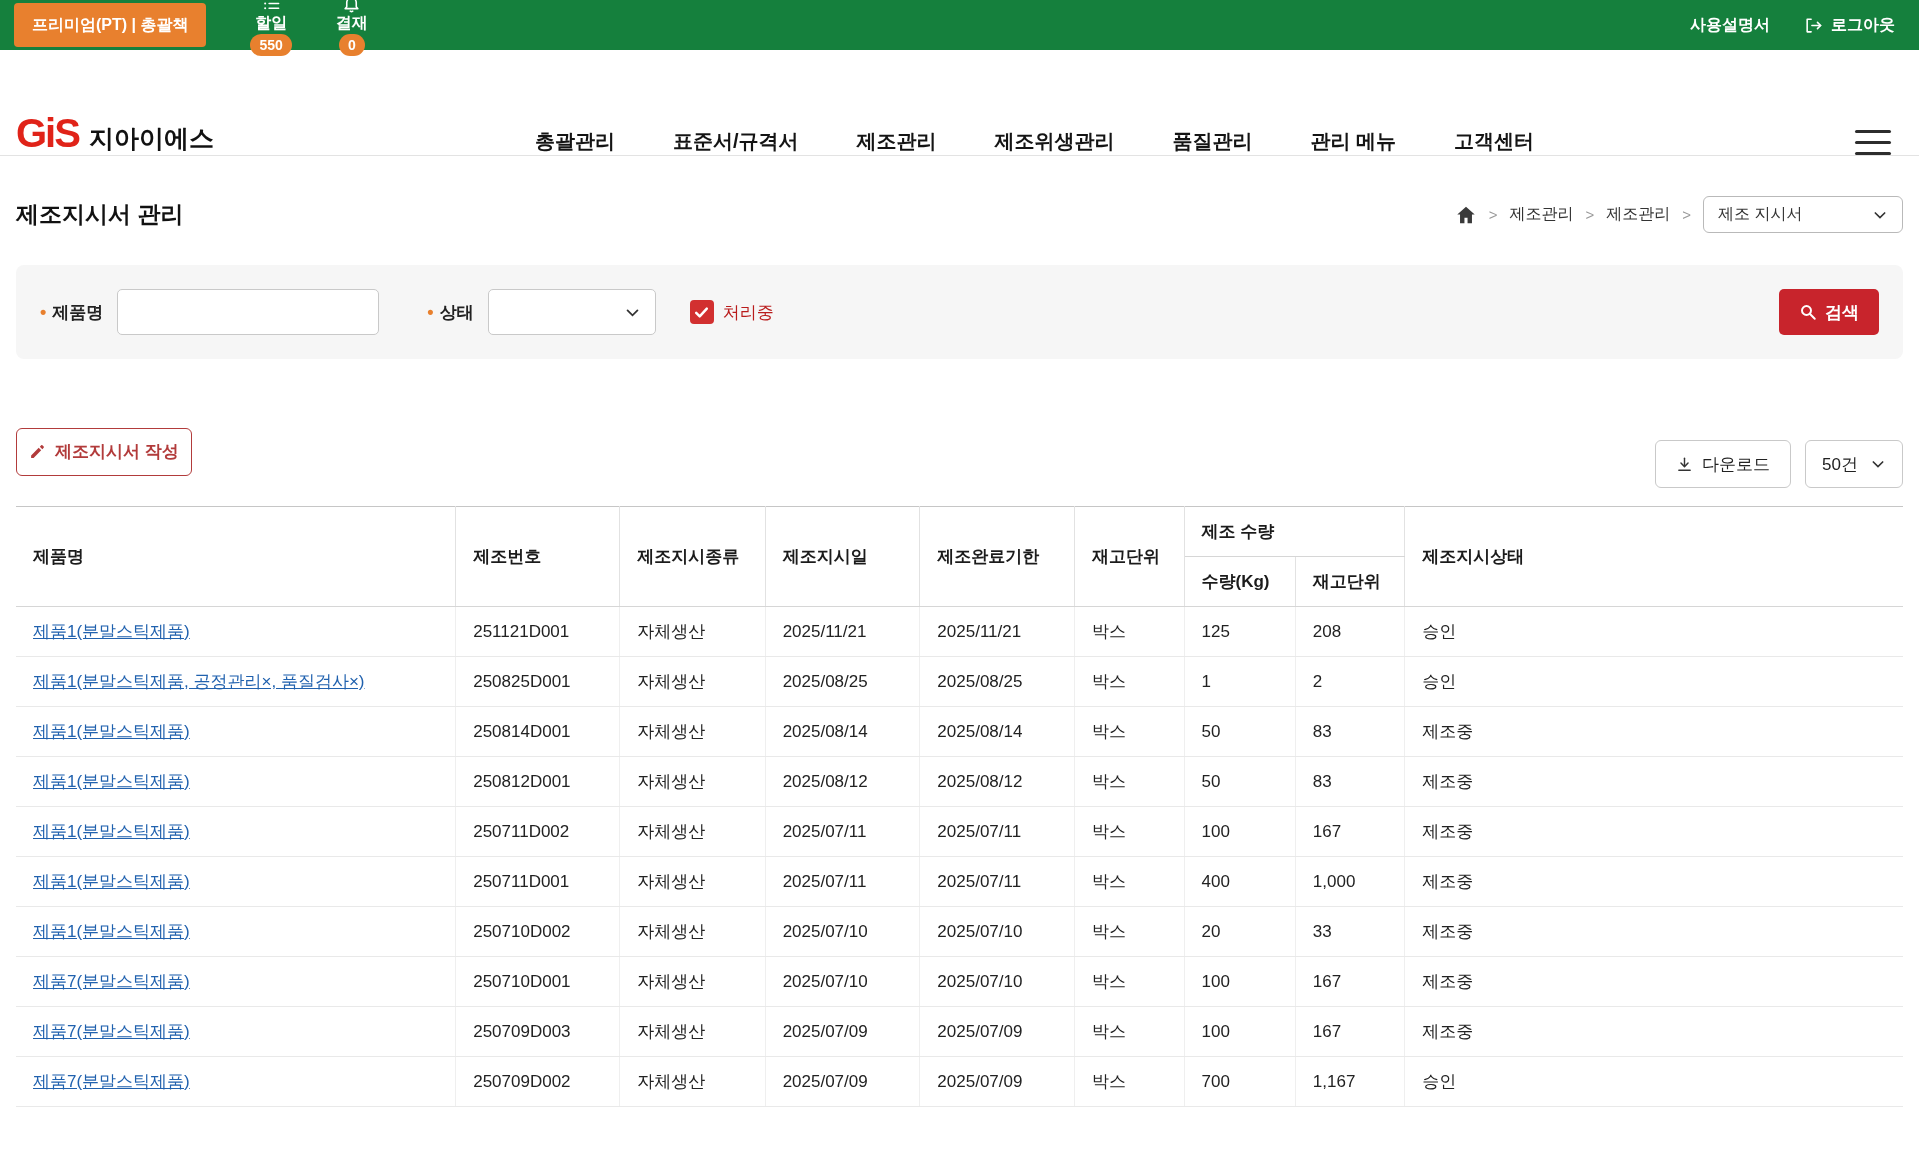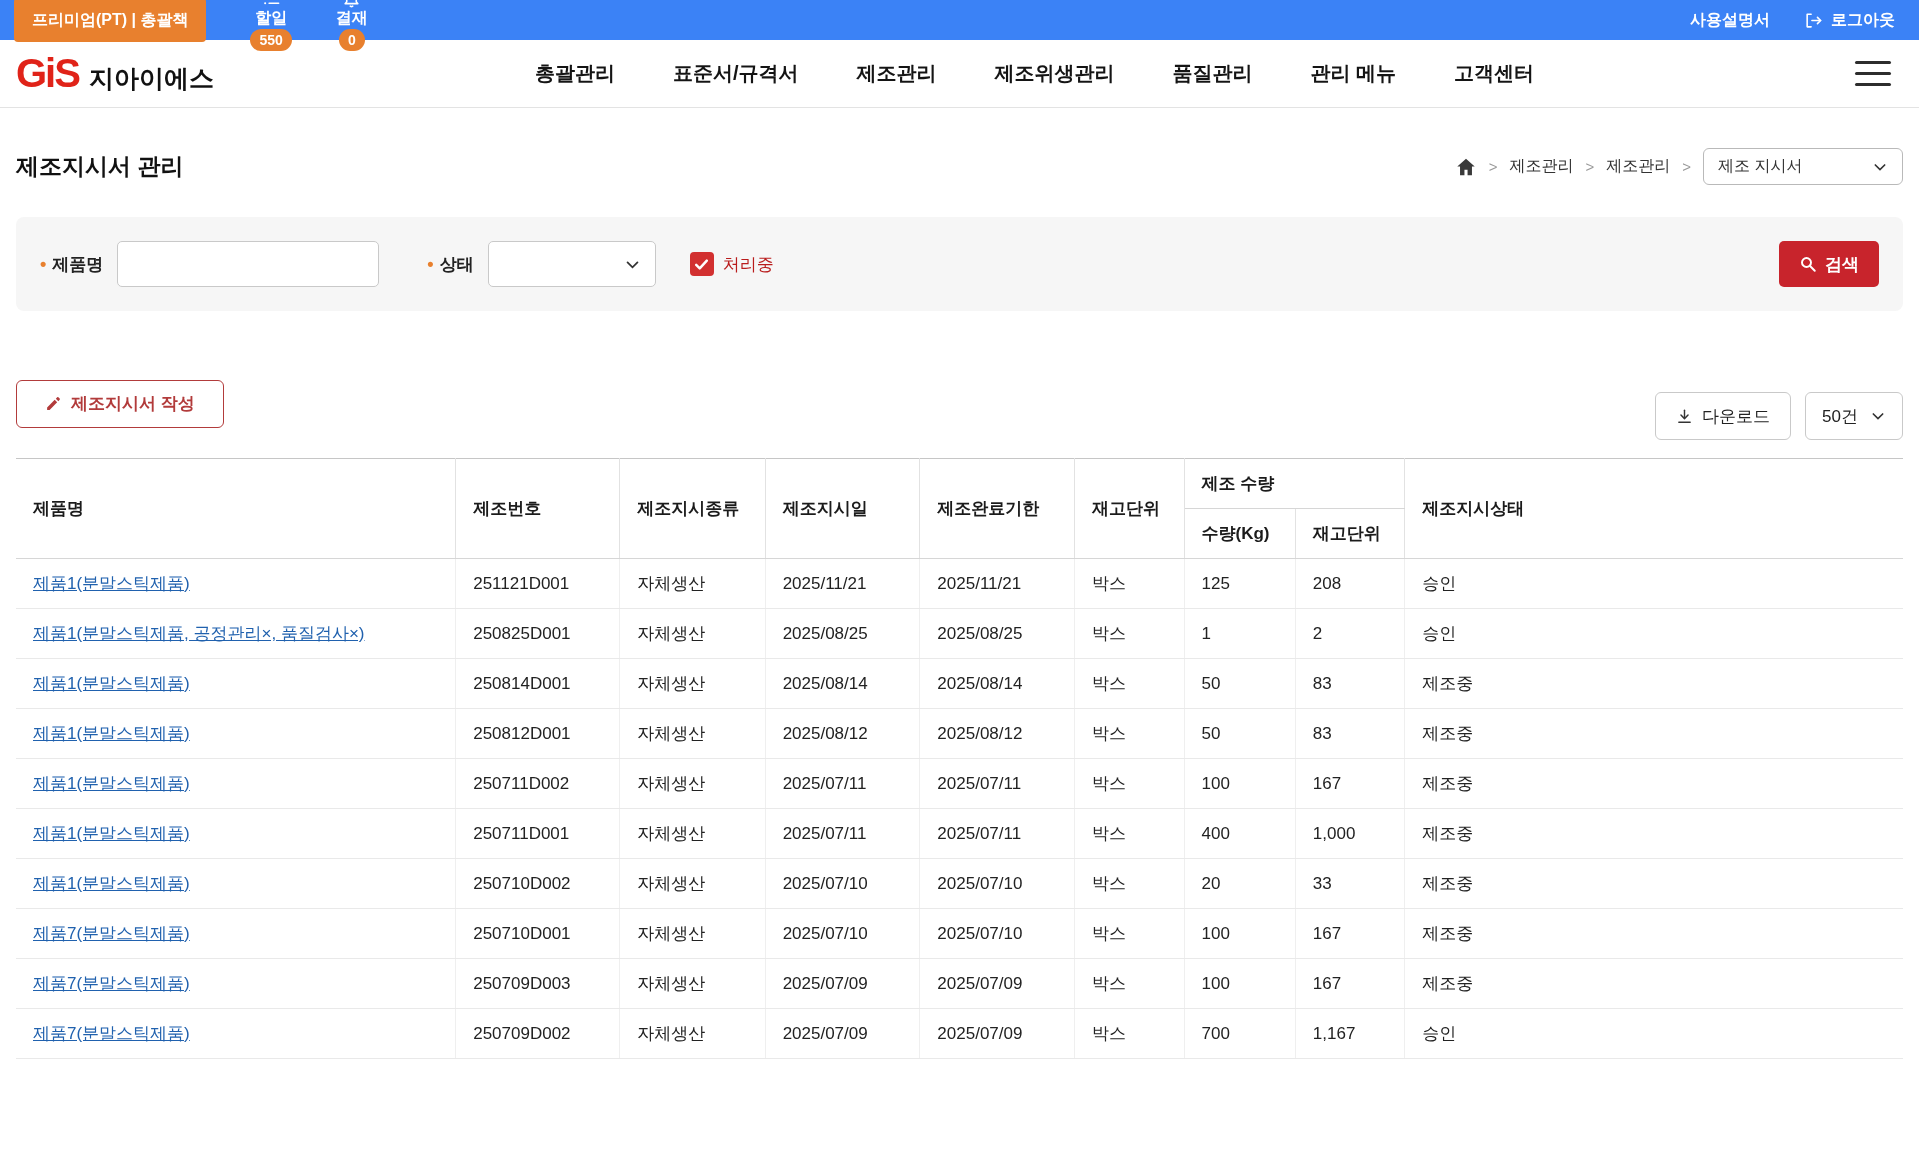--- a/index.html
+++ b/index.html
@@ -1,31 +1,31 @@
 <!DOCTYPE html>
 <html><head>
 <meta charset="utf-8">
 <style>
   * { margin:0; padding:0; box-sizing:border-box; }
   html,body { width:1919px; height:1171px; overflow:hidden; background:#fff;
     font-family:"Liberation Sans","DejaVu Sans",sans-serif; color:#222; }
 
   
-  .topbar { height:40px; background:#3b82f6; display:flex; align-items:center; padding:0 24px 0 14px; }
+  .topbar { height:50px; background:#15803d; display:flex; align-items:center; padding:0 24px 0 14px; }
   .premium-badge { background:#e8802e; color:#fff; font-weight:700; font-size:16px;
     height:44px; display:flex; align-items:center; padding:0 18px; border-radius:4px; cursor:pointer; }
   .topbar-item { display:flex; align-items:center; color:#fff; font-size:16px; font-weight:700;
     margin-left:44px; cursor:pointer;flex-direction:column; }
   .pill { background:#e8802e; color:#fff; font-size:14px; font-weight:700; border-radius:12px;
     min-width:26px; height:22px; display:flex; align-items:center; justify-content:center; padding:0 9px; }
   .topbar-spacer { flex:1; }
   .topbar-link { color:#fff; font-size:16px; font-weight:700; margin-left:34px; display:flex; align-items:center; gap:8px; cursor:pointer; }
 
   
-  .header { height:68px; display:flex; align-items:center; padding:0 28px 0 16px; border-bottom:1px solid #e3e3e3; }
+  .header { height:106px; display:flex; align-items:flex-end; padding:0 28px 0 16px; border-bottom:1px solid #e3e3e3; }
   .logo { display:flex; align-items:baseline; gap:10px; cursor:pointer; }
   .logo-mark { color:#e02319; font-size:40px; font-weight:800; letter-spacing:-2px; line-height:1; }
   .logo-name { font-size:25px; font-weight:800; color:#111; }
   .nav { display:flex; gap:58px; margin:0 auto; }
   .nav-item { font-size:20px; font-weight:700; color:#141414; cursor:pointer; white-space:nowrap; }
   .hamburger { width:36px; display:flex; flex-direction:column; gap:8px; cursor:pointer; }
   .hamburger span { height:3px; background:#2d2d2d; border-radius:2px; display:block; }
 
   
   .main { padding:0 16px; }
@@ -48,21 +48,21 @@
     margin-left:14px; display:flex; align-items:center; justify-content:flex-end; padding:0 14px; cursor:pointer; }
   .chk-wrap { display:flex; align-items:center; gap:9px; margin-left:34px; cursor:pointer; }
   .chk { width:24px; height:24px; background:#d23030; border-radius:4px; display:flex; align-items:center; justify-content:center; }
   .chk-label { font-size:17px; color:#b91c1c; }
   .filter-spacer { flex:1; }
   .search-btn { background:#c8242c; color:#fff; border:none; height:46px; padding:0 20px; border-radius:5px;
     font-size:17px; font-weight:700; display:flex; align-items:center; gap:8px; cursor:pointer; font-family:inherit; }
 
   
   .toolbar { margin-top:56px; display:flex; justify-content:space-between; align-items:center; }
-  .create-btn { background:#fff; border:1px solid #b23b3b; color:#b23b3b; height:48px; padding:0 28px;
+  .create-btn { background:#fff; border:1px solid #b23b3b; color:#b23b3b; height:48px; padding:0 12px;
     border-radius:6px; font-size:17px; font-weight:700; display:flex; align-items:center; gap:9px; cursor:pointer; font-family:inherit; }
   .toolbar-right { display:flex; gap:14px;margin-top:25px; }
   .dl-btn { background:#fff; border:1px solid #c9c9c9; color:#222; height:48px; padding:0 20px; border-radius:6px;
     font-size:17px; display:flex; align-items:center; gap:9px; cursor:pointer; font-family:inherit; }
   .size-select { background:#fff; border:1px solid #c9c9c9; height:48px; padding:0 16px; border-radius:6px;
     font-size:17px; display:flex; align-items:center; gap:12px; cursor:pointer; }
 
   
   .grid { width:100%; border-collapse:collapse; margin-top:18px; border-top:1px solid #c6c6c6; }
   .grid th { font-weight:700; text-align:left; padding:13px 17px; font-size:17px; color:#1b1b1b;

